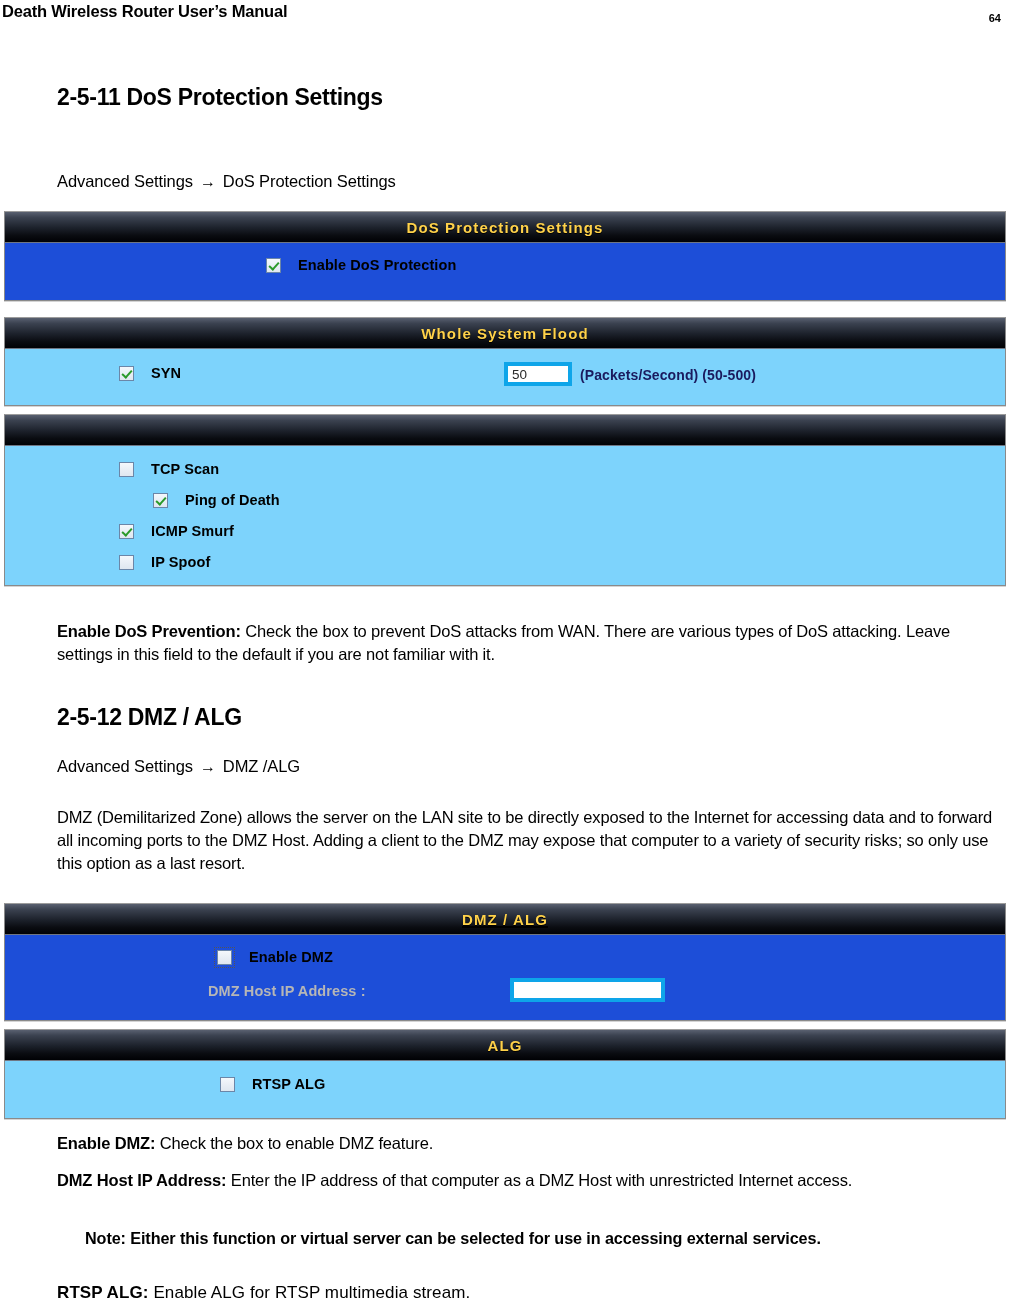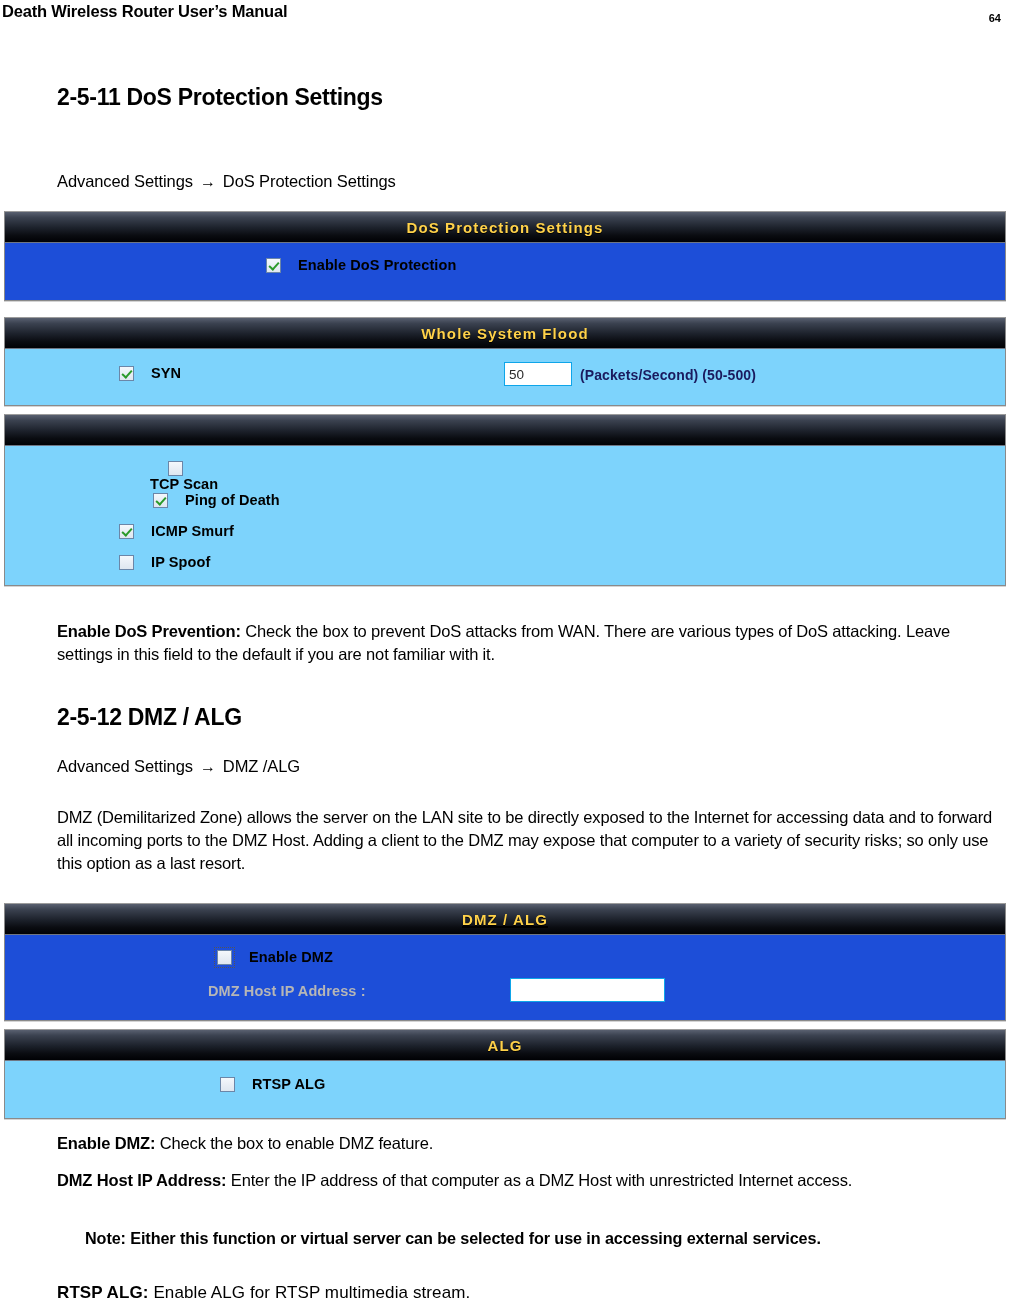--- a/index.html
+++ b/index.html
@@ -140,21 +140,21 @@
   .field-label {
     position: absolute;
     font-size: 14.5px;
     font-weight: bold;
     letter-spacing: 0.1px;
     color: #b6b6b6;
     white-space: nowrap;
   }
   .text-input {
     position: absolute;
-    border: 1px solid #0ea5e9;
+    border: 4px solid #0ea5e9;
     background: #ffffff;
     font-family: "Liberation Sans", sans-serif;
     font-size: 13.5px;
     color: #2a2a2a;
     padding: 0 4px;
     outline: none;
   }
   .unit-text {
     position: absolute;
     font-size: 14px;
@@ -202,21 +202,21 @@
     <input class="text-input" style="left: 499px; top: 13px; width: 68px; height: 24px;" type="text" value="50">
     <span class="unit-text" style="left:575px; top:18px;">(Packets/Second) (50-500)</span>
   </div>
 </div>
 
 <div class="panel" style="left:4px; top:414px; width:1002px; height:172px;">
   <div class="panel-header">
     <span class="panel-title"></span>
   </div>
   <div class="panel-body white" style="height:139px;">
-    <div class="cb-row" style="left:128px; top:15px;flex-direction:column;">
+    <div class="cb-row" style="left:114px; top:15px;">
       <span class="checkbox"></span>
       <span class="cb-label">TCP Scan</span>
     </div>
     <div class="cb-row" style="left:114px; top:46px;padding-left:34px;">
       <span class="checkbox checked"></span>
       <span class="cb-label">Ping of Death</span>
     </div>
     <div class="cb-row" style="left:114px; top:77px;">
       <span class="checkbox checked"></span>
       <span class="cb-label">ICMP Smurf</span>

